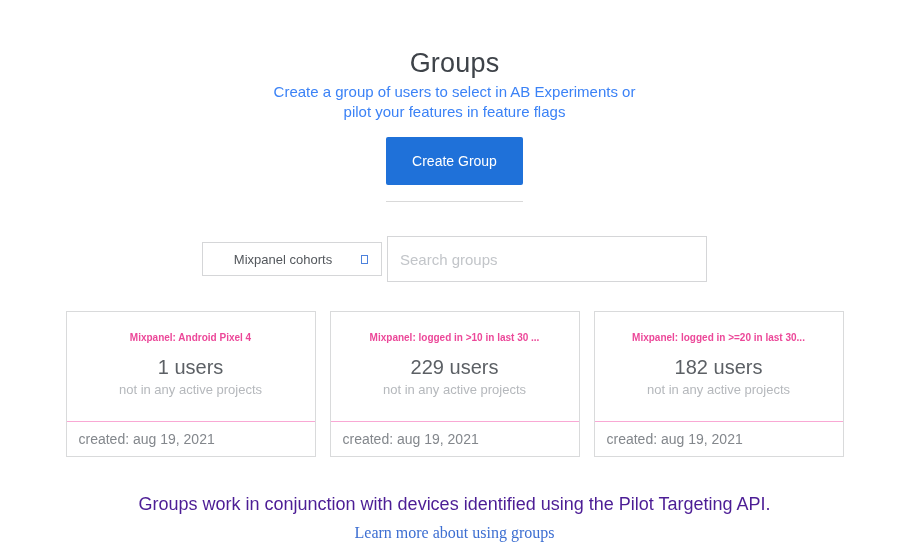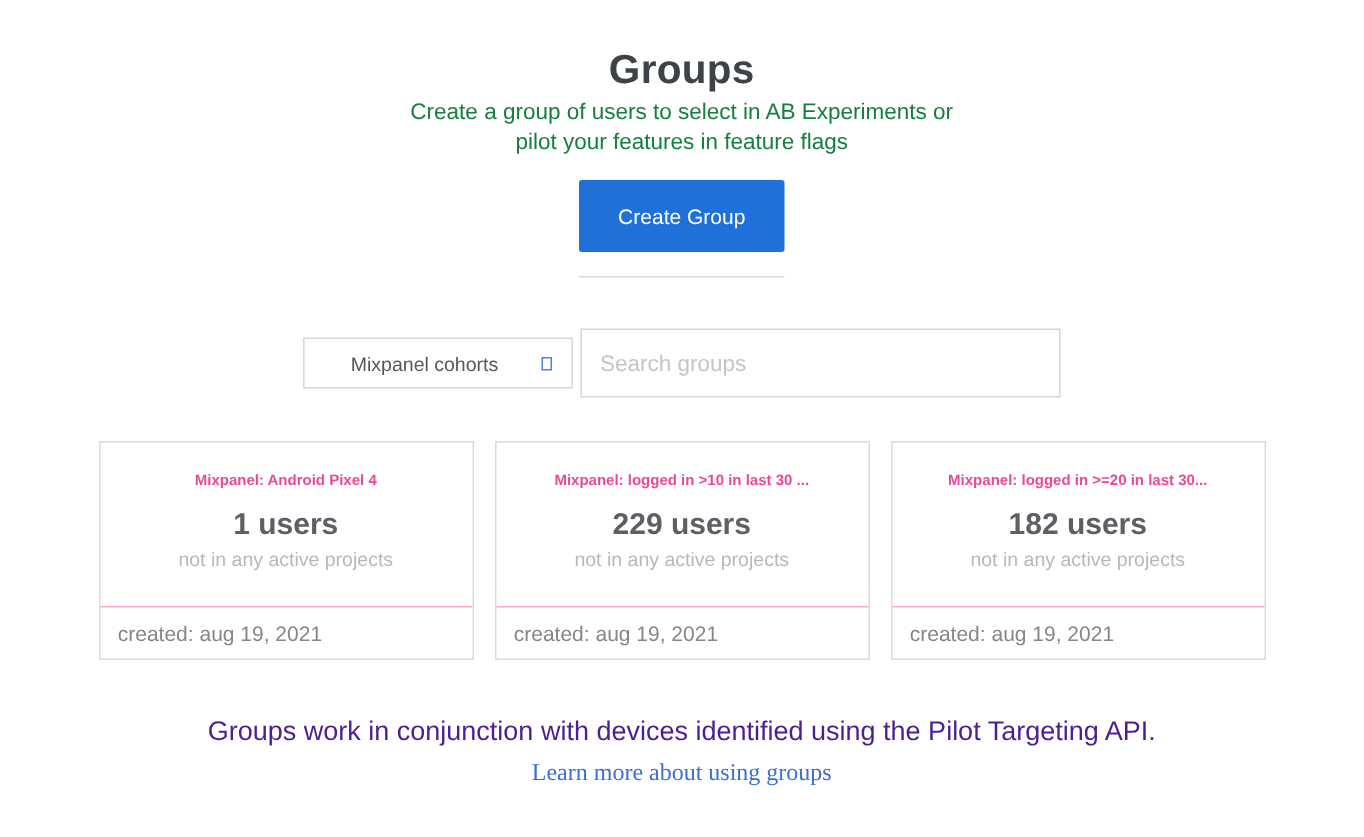--- a/index.html
+++ b/index.html
@@ -8,29 +8,30 @@
     background: #ffffff;
     font-family: "Liberation Sans", sans-serif;
     overflow: hidden;
   }
   .page { width: 909px; height: 558px; position: relative; }
 
   
   .header { text-align: center; padding-top: 30px; }
   .page-title {
     font-size: 27px;
-    font-weight: 700;
+    font-weight: 400;
     color: #3e4349;
     line-height: 32px;
     letter-spacing: 0.2px;
+    margin-top: 17px;
   }
   .subtitle { margin-top: 3px; }
   .subtitle-line {
     font-size: 15px;
-    color: #15803d;
+    color: #3b82f6;
     line-height: 20px;
   }
   .create-group-btn {
     display: inline-block;
     margin-top: 15px;
     width: 137px;
     height: 48px;
     border: none;
     border-radius: 2px;
     background: #1f71d9;
@@ -116,21 +117,20 @@
     line-height: 18px;
     padding: 0 18px;
     white-space: nowrap;
     overflow: hidden;
   }
   .card-users {
     margin-top: 8px;
     font-size: 20px;
     color: #5c6065;
     line-height: 24px;
-    font-weight: bold;
   }
   .card-status {
     margin-top: 2px;
     font-size: 13px;
     color: #b5b8bc;
     line-height: 17px;
   }
   .card-footer {
     border-top: 1px solid #f9a8d4;
     height: 35px;

